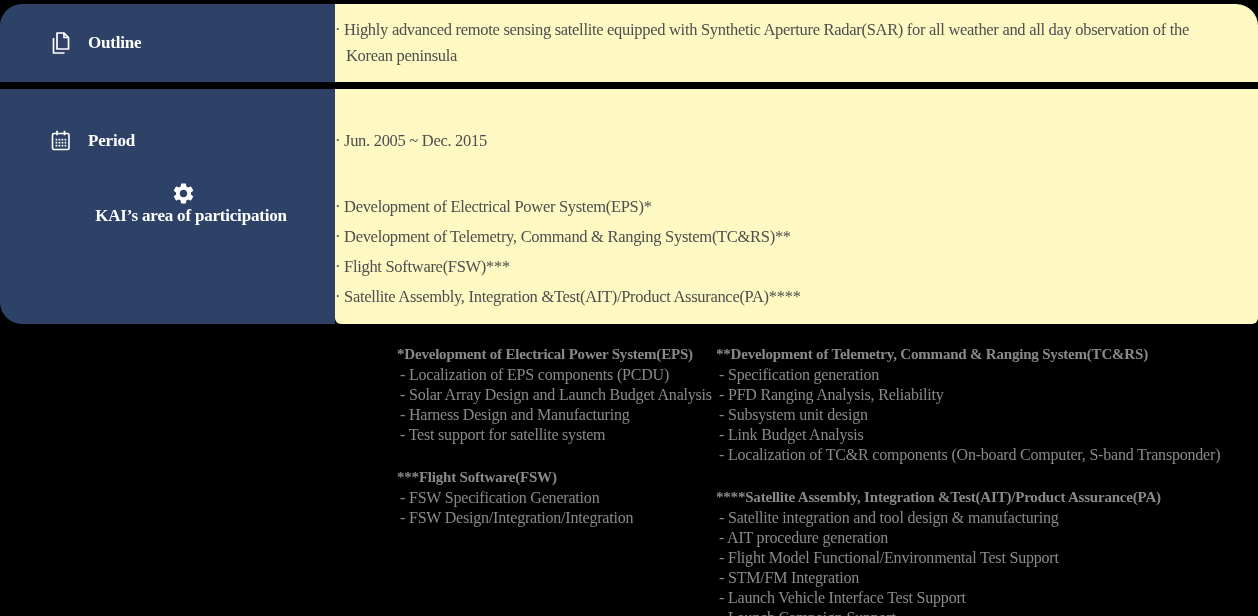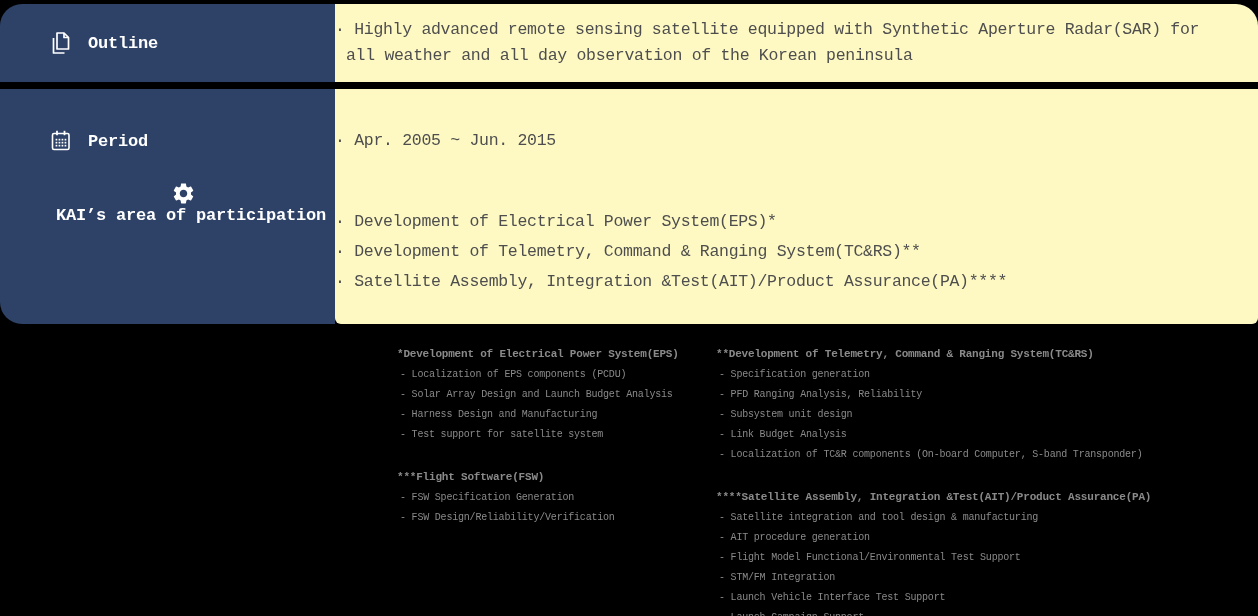--- a/index.html
+++ b/index.html
@@ -1,21 +1,21 @@
 <!DOCTYPE html>
 <html><head>
 <meta charset="utf-8">
 <style>
   html, body { margin: 0; padding: 0; background: #000; }
   .page {
     position: relative;
     width: 1258px;
     height: 616px;
     background: #000;
-    font-family: Liberation Mono, monospace;
+    font-family: Liberation Serif, serif;
     overflow: hidden;
   }
   .row { position: absolute; left: 0; width: 1258px; }
   .row1 { top: 4px;   height: 78px; }
   .row2 { top: 89px;  height: 104px; }
   .row3 { top: 180px; height: 144px; }
 
   .row-label {
     position: absolute; left: 0; top: 0; bottom: 0; width: 335px;
     background: #2e4268;
@@ -50,26 +50,26 @@
     max-width: 860px;
   }
   .row3 .bullet-line { line-height: 30px; }
 
   .footnotes { position: absolute; left: 397px; top: 344px; color: #8a8a8a; }
   .fn-col  { position: absolute; top: 0; }
   .fn-col1 { left: 0; width: 312px; }
   .fn-col2 { left: 319px; width: 560px; }
   .fn-section { margin-bottom: 22px; }
   .fn-title {
-    font-size: 11px; font-weight: bold;
+    font-size: 15px; font-weight: bold;
     line-height: 21px; letter-spacing: -0.2px;
     white-space: nowrap;
   }
   .fn-item {
-    font-size: 10px; line-height: 20px;
+    font-size: 16px; line-height: 20px;
     letter-spacing: -0.2px;
     padding-left: 3px;
     white-space: nowrap;
   }
 </style>
 </head>
 <body>
 
 <div class="page">
 
@@ -113,59 +113,60 @@
               <rect x="10.6" y="16.8" width="1.7" height="1.7"></rect>
               <rect x="13.6" y="16.8" width="1.7" height="1.7"></rect>
               <rect x="16.6" y="16.8" width="1.7" height="1.7"></rect>
           </g>
         </svg>
       </span>
       <span class="label-text">Period</span>
     </div>
     <div class="row-content">
       <div>
-          <div class="bullet-line">· Apr. 2005 ~ Jun. 2015</div>
+          <div class="bullet-line">· Jun. 2005 ~ Dec. 2015</div>
         </div>
     </div>
   </section>
 
   <section class="row row3">
     <div class="row-label">
       <span class="label-icon">
         <svg width="25" height="25" viewBox="0 0 24 24">
           <path fill="#ffffff" fill-rule="evenodd" d="M19.14,12.94c0.04-0.3,0.06-0.61,0.06-0.94c0-0.32-0.02-0.64-0.07-0.94l2.03-1.58c0.18-0.14,0.23-0.41,0.12-0.61l-1.92-3.32c-0.12-0.22-0.37-0.29-0.59-0.22l-2.39,0.96c-0.5-0.38-1.03-0.7-1.62-0.94L14.4,2.81c-0.04-0.24-0.24-0.41-0.48-0.41h-3.84c-0.24,0-0.43,0.17-0.47,0.41L9.25,5.35C8.66,5.59,8.12,5.92,7.63,6.29L5.24,5.33c-0.22-0.08-0.47,0-0.59,0.22L2.74,8.87C2.62,9.08,2.66,9.34,2.86,9.48l2.03,1.58C4.84,11.36,4.8,11.69,4.8,12s0.02,0.64,0.07,0.94l-2.03,1.58c-0.18,0.14-0.23,0.41-0.12,0.61l1.92,3.32c0.12,0.22,0.37,0.29,0.59,0.22l2.39-0.96c0.5,0.38,1.03,0.7,1.62,0.94l0.36,2.54c0.05,0.24,0.24,0.41,0.48,0.41h3.84c0.24,0,0.44-0.17,0.47-0.41l0.36-2.54c0.59-0.24,1.13-0.56,1.62-0.94l2.39,0.96c0.22,0.08,0.47,0,0.59-0.22l1.92-3.32c0.12-0.22,0.07-0.47-0.12-0.61L19.14,12.94z M12,15.6c-1.98,0-3.6-1.62-3.6-3.6s1.62-3.6,3.6-3.6s3.6,1.62,3.6,3.6S13.98,15.6,12,15.6z"></path>
         </svg>
       </span>
       <span class="label-text">KAI’s area of participation</span>
     </div>
     <div class="row-content">
       <div>
           <div class="bullet-line">· Development of Electrical Power System(EPS)*</div>
           <div class="bullet-line">· Development of Telemetry, Command &amp; Ranging System(TC&amp;RS)**</div>
+          <div class="bullet-line">· Flight Software(FSW)***</div>
           <div class="bullet-line">· Satellite Assembly, Integration &amp;Test(AIT)/Product Assurance(PA)****</div>
         </div>
     </div>
   </section>
 
   <div class="footnotes">
     <div class="fn-col fn-col1">
       <div class="fn-section">
         <div class="fn-title">*Development of Electrical Power System(EPS)</div>
         <div>
             <div class="fn-item">- Localization of EPS components (PCDU)</div>
             <div class="fn-item">- Solar Array Design and Launch Budget Analysis</div>
             <div class="fn-item">- Harness Design and Manufacturing</div>
             <div class="fn-item">- Test support for satellite system</div>
           </div>
       </div>
       <div class="fn-section">
         <div class="fn-title">***Flight Software(FSW)</div>
         <div>
             <div class="fn-item">- FSW Specification Generation</div>
-            <div class="fn-item">- FSW Design/Reliability/Verification</div>
+            <div class="fn-item">- FSW Design/Integration/Integration</div>
           </div>
       </div>
     </div>
     <div class="fn-col fn-col2">
       <div class="fn-section">
         <div class="fn-title">**Development of Telemetry, Command &amp; Ranging System(TC&amp;RS)</div>
         <div>
             <div class="fn-item">- Specification generation</div>
             <div class="fn-item">- PFD Ranging Analysis, Reliability</div>
             <div class="fn-item">- Subsystem unit design</div>

